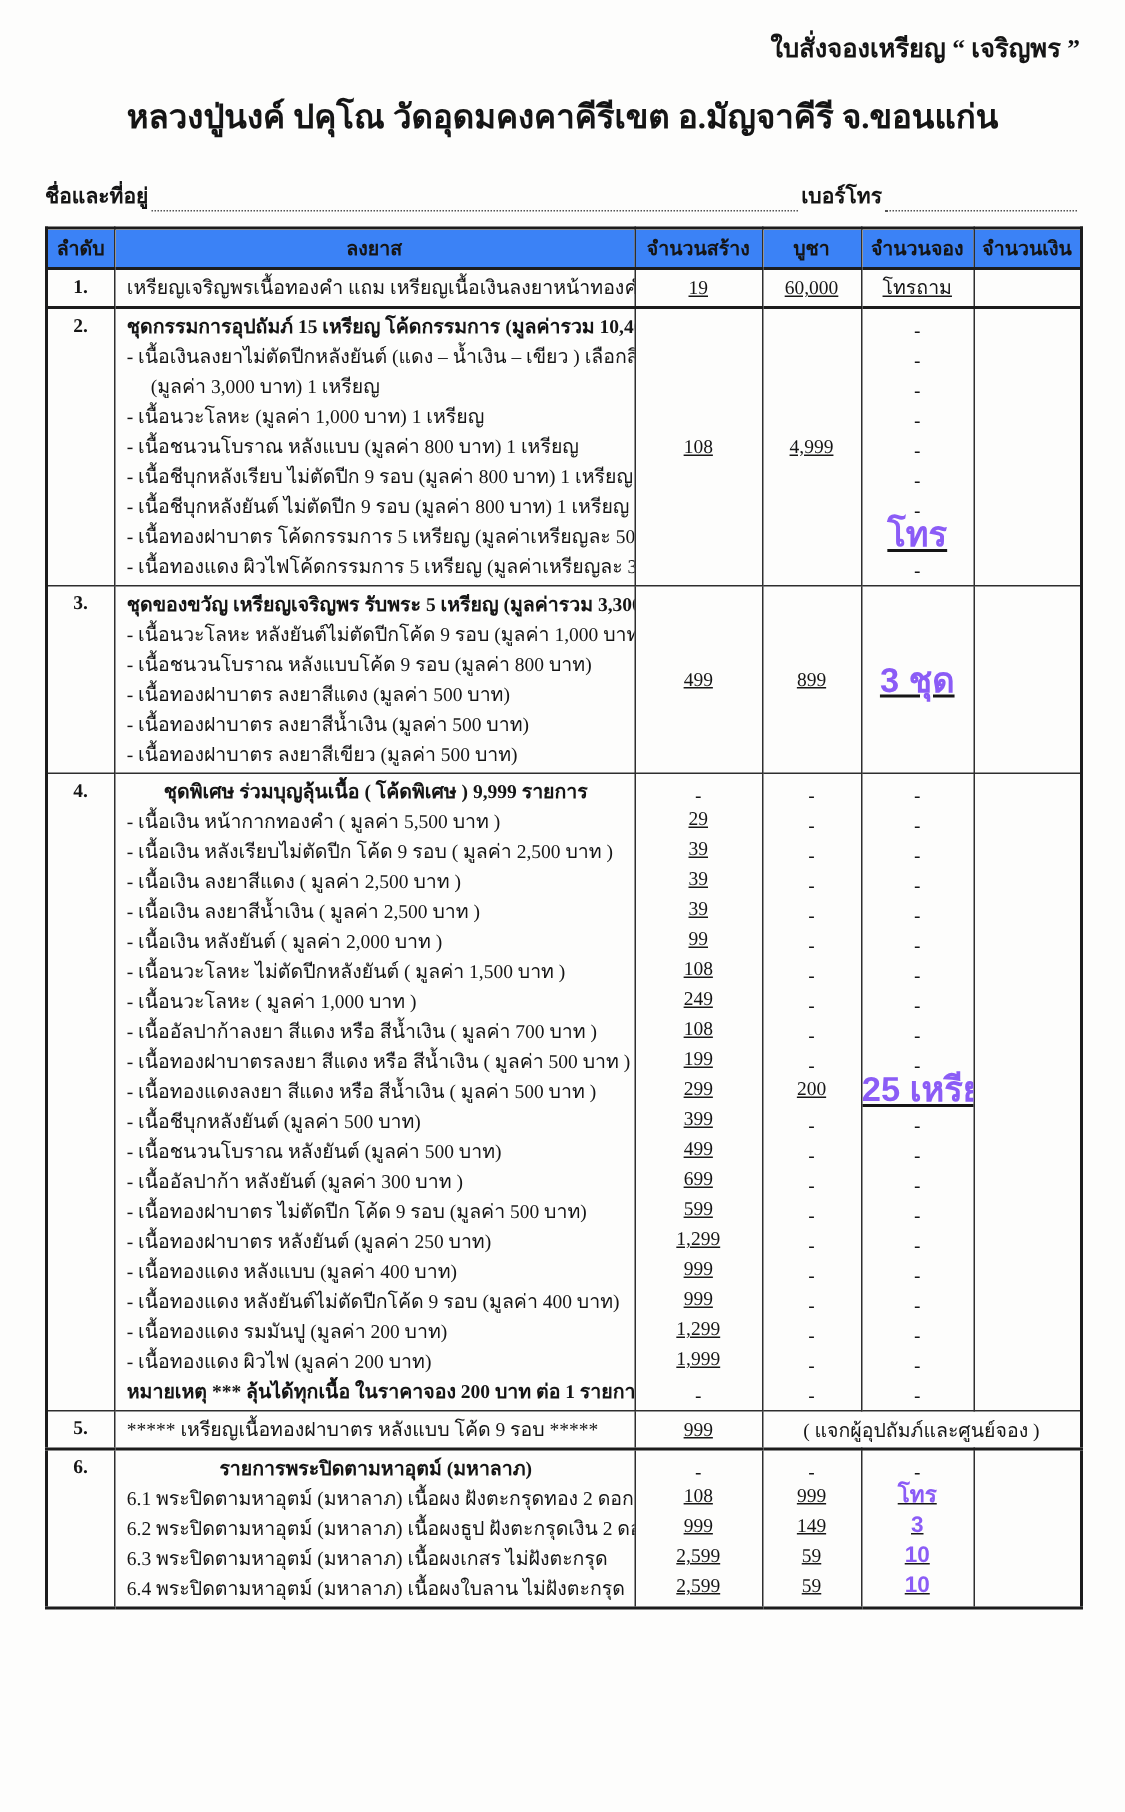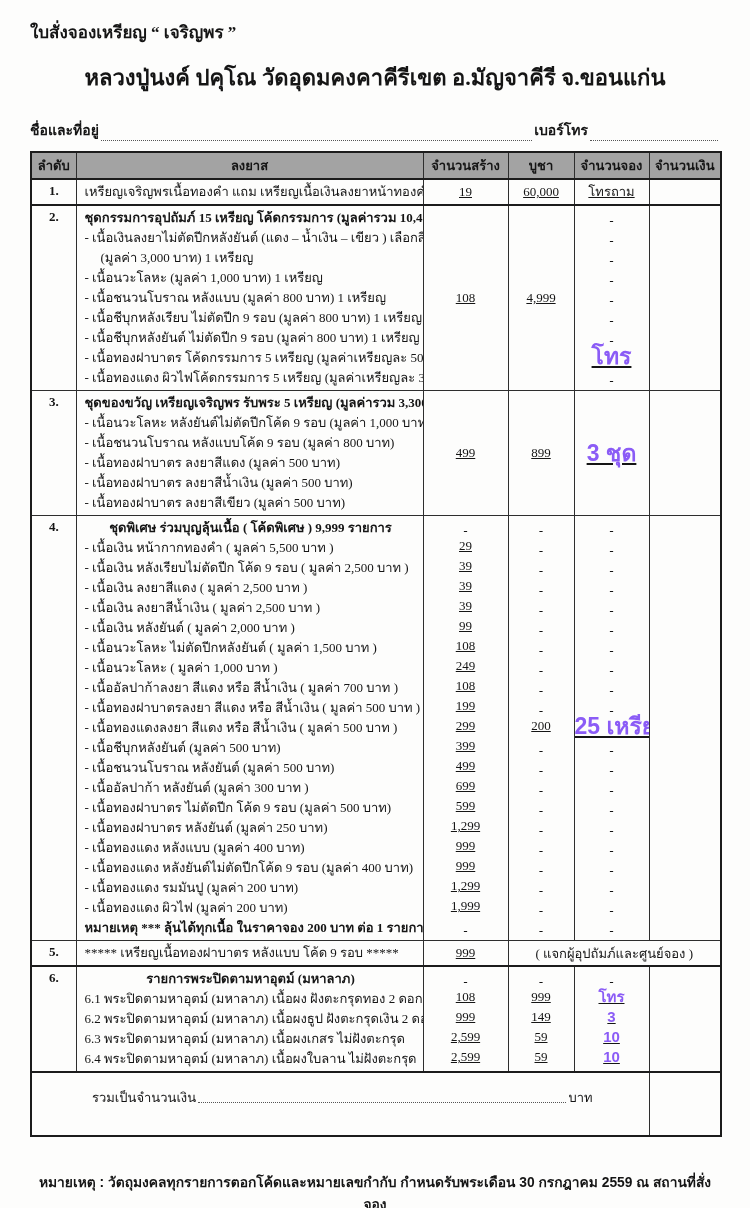--- a/index.html
+++ b/index.html
@@ -1,29 +1,29 @@
 <!DOCTYPE html>
 <html><head>
 <meta charset="utf-8">
 <style>
   html,body{margin:0;padding:0;background:#f4f4f2;}
   body{width:750px;font-family:"Liberation Serif",serif;color:#151515;}
   .page{width:750px;min-height:1208px;background:#fdfdfc;box-sizing:border-box;padding:12px 30px 18px;}
-  .title{font-size:17px;font-weight:bold;text-align:left;margin:6px 0 0;}
+  .title{font-size:17px;font-weight:bold;text-align:right;margin:6px 0 0;}
   .subtitle{font-size:22px;font-weight:bold;text-align:center;margin:15px 0 0;}
   .fill-line{display:flex;align-items:flex-end;margin-top:24px;font-size:14px;font-weight:bold;justify-content:center;}
   .fill-line .lbl{white-space:nowrap;}
   .dots{border-bottom:1.6px dotted #555;height:13px;margin:0 2px;}
   .dots.grow{flex:1;}
   .dots.short{flex:0 0 128px;}
 
   table.order{border-collapse:collapse;table-layout:fixed;width:690px;margin-top:10px;
     border:2px solid #1c1c1c;}
   td,th{border:1px solid #2e2e2e;padding:0;font-size:13px;vertical-align:middle;overflow:hidden;}
-  th{height:25px;font-size:13px;background:#a3a3a3;}
+  th{height:25px;font-size:13px;background:#3b82f6;}
   thead th{border-bottom:2px solid #1c1c1c;}
   tr.sep td{border-bottom:2px solid #1c1c1c;}
   td.no{vertical-align:top;text-align:center;font-weight:bold;padding-top:3px;}
   td.vtop{vertical-align:top;}
   td.desc{padding:2px 6px 2px 8px;}
   td.num{text-align:center;text-decoration:underline;}
   .line{height:20px;line-height:20px;white-space:nowrap;}
   td.num .line{text-align:center;}
   .line.b{font-weight:bold;}
   .line.c{text-align:center;}
@@ -272,28 +272,17 @@
           </td>
           <td class="num vtop">
             <div class="line">&nbsp;</div>
             <div class="line red mid">โทร</div>
             <div class="line red mid">3</div>
             <div class="line red mid">10</div>
             <div class="line red mid">10</div>
           </td>
           <td class="num"></td>
         </tr>
-        <tr class="total-row">
-          <td colspan="5">
-            <div class="total-flex">
-              <span>รวมเป็นจำนวนเงิน</span>
-              <span class="dots"></span>
-              <span>บาท</span>
-            </div>
-          </td>
-          <td></td>
-        </tr>
       </tbody>
   </table>
 
-  <div class="footer-note">หมายเหตุ : วัตถุมงคลทุกรายการตอกโค้ดและหมายเลขกำกับ กำหนดรับพระเดือน 30 กรกฎาคม 2559 ณ สถานที่สั่งจอง</div>
 
 </div>
 
 </body></html>

